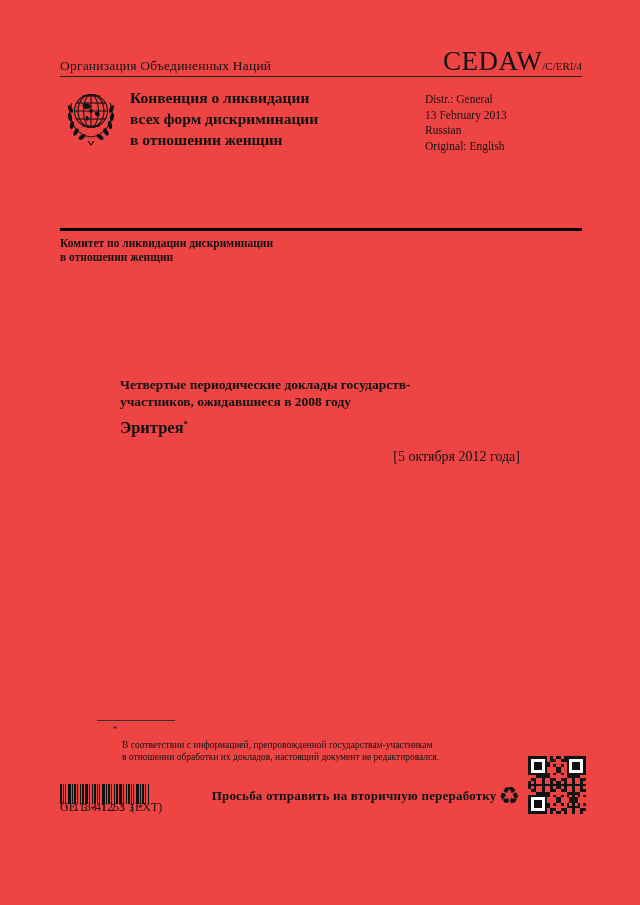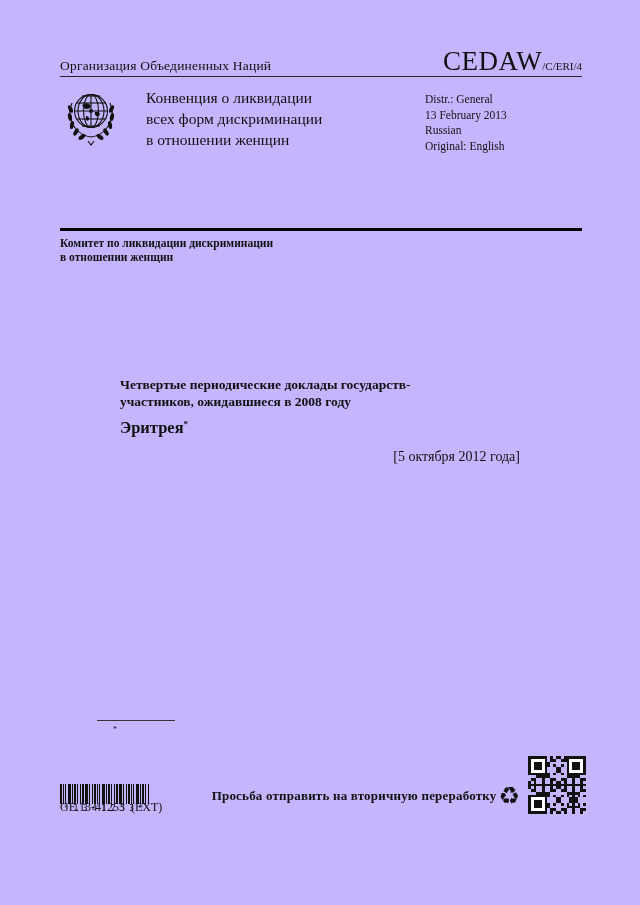--- a/index.html
+++ b/index.html
@@ -2,21 +2,21 @@
 <html><head>
 <meta charset="utf-8">
 <style>
   * { margin: 0; padding: 0; box-sizing: border-box; }
   html, body { background: #fcfcfc; }
   .page {
     position: relative;
     width: 640px;
     height: 905px;
     margin: 0 auto;
-    background: #c4b5fd;
+    background: #ef4444;
     font-family: "Liberation Serif", "DejaVu Serif", serif;
     color: #111;
     overflow: hidden;
   }
 
   
   .header-row {
     position: absolute;
     left: 60px; right: 58px; top: 46px;
     display: flex;
@@ -29,23 +29,23 @@
   .doc-symbol .small { font-size: 11px; }
   .thin-rule {
     position: absolute;
     left: 60px; right: 58px; top: 76px;
     border-top: 1.5px solid #222;
   }
 
   
   .emblem { position: absolute; left: 62px; top: 85px; }
   .convention-title {
-    position: absolute; left: 146px; top: 87px;
+    position: absolute; left: 130px; top: 87px;
     width: 230px;
-    font-weight: normal;
+    font-weight: bold;
     font-size: 15.5px;
     line-height: 21px;
     white-space: pre-line;
   }
   .distr-block {
     position: absolute; left: 425px; top: 92px;
     font-size: 11.5px;
     line-height: 15.5px;
   }
 
@@ -201,21 +201,22 @@
   <div class="committee">Комитет по ликвидации дискриминации
 в отношении женщин</div>
 
   <div class="sub-title">Четвертые периодические доклады государств-
 участников, ожидавшиеся в 2008 году</div>
   <div class="country"><span>Эритрея</span><sup>*</sup></div>
   <div class="date-received">[5 октября 2012 года]</div>
 
   <div class="footnote-rule"></div>
   <div class="footnote">
-    <span class="marker">*</span>
+    <span class="marker">*</span><span>В соответствии с информацией, препровожденной государствам-участникам
+в отношении обработки их докладов, настоящий документ не редактировался.</span>
   </div>
 
   <div class="ge-number">GE.13-41253  (EXT)</div>
 
   <div class="barcode">
     <svg id="barcode-svg" width="92" height="20" viewBox="0 0 92 20">
         <rect x="0" y="0" width="2" height="20" fill="#111111"></rect>
         <rect x="3" y="0" width="1" height="20" fill="#111111"></rect>
         <rect x="5" y="0" width="1" height="20" fill="#111111"></rect>
         <rect x="8" y="0" width="3" height="20" fill="#111111"></rect>

